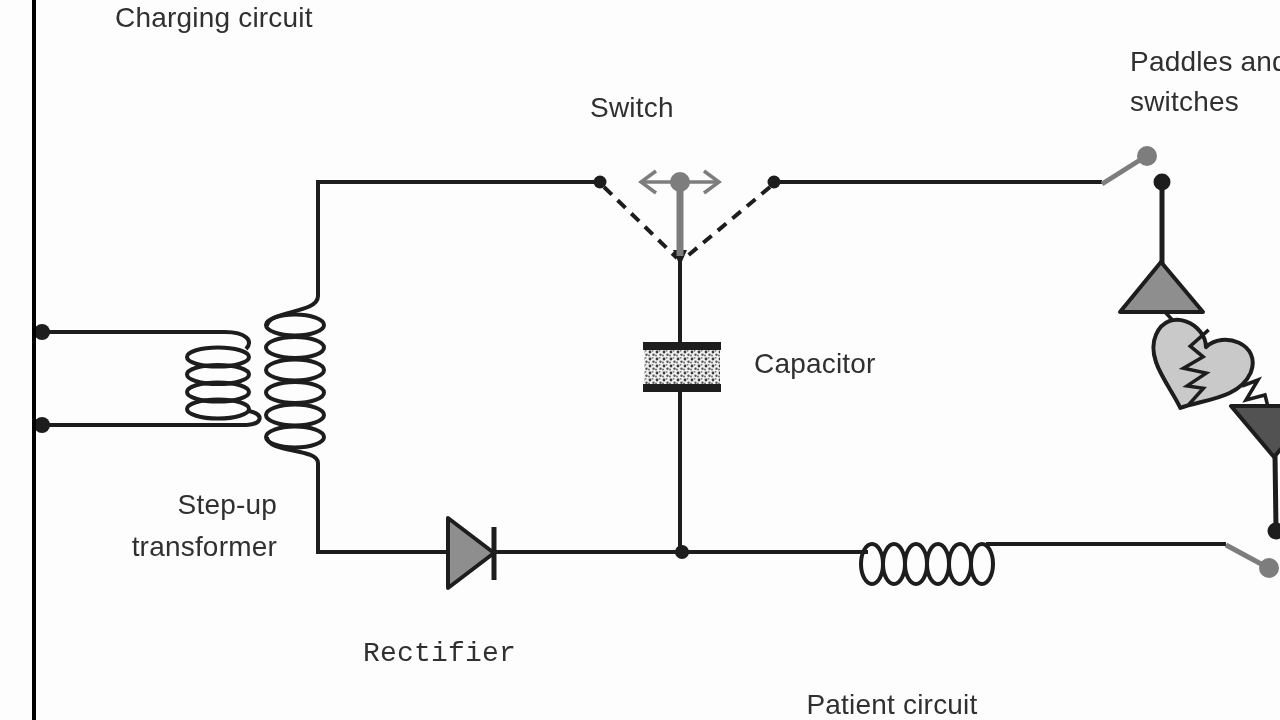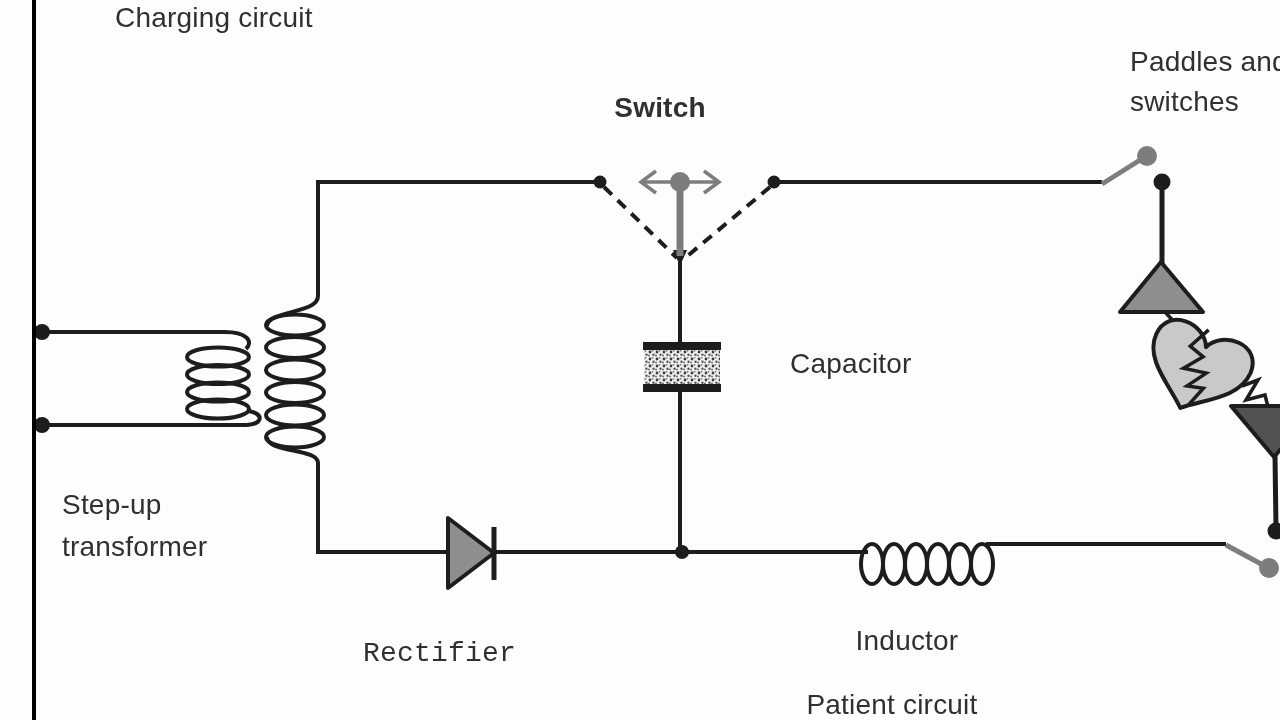--- a/index.html
+++ b/index.html
@@ -29,25 +29,25 @@
   .paddle-top-shape{fill:var(--paddle-top);stroke:var(--line);stroke-width:4;stroke-linejoin:round;}
   .paddle-bottom-shape{fill:var(--paddle-bottom);stroke:var(--line);stroke-width:4;stroke-linejoin:round;}
   .heart-shape{fill:var(--heart);stroke:var(--line);stroke-width:4;stroke-linejoin:round;}
   .crack{stroke:var(--line);stroke-width:3.5;fill:none;stroke-linejoin:miter;}
   .cap-plate{fill:var(--line);stroke:none;}
 
   
   .lbl{position:absolute;color:var(--text);font-size:28px;letter-spacing:.2px;
        white-space:pre-line;line-height:40px;}
   .lbl-charging{left:83px;top:-2px;}
-  .lbl-switch{left:558px;top:88px;width:140px;text-align:center;font-weight:bold;}
+  .lbl-switch{left:558px;top:88px;width:140px;}
   .lbl-paddles{left:1098px;top:42px;width:182px;line-height:40px;}
-  .lbl-stepup{left:30px;top:484px;width:215px;text-align:left;line-height:42px;}
+  .lbl-stepup{left:30px;top:484px;width:215px;text-align:right;line-height:42px;}
   .lbl-rectifier{left:330px;top:634px;width:155px;text-align:center;font-family:Liberation Mono, monospace;}
-  .lbl-capacitor{left:758px;top:344px;}
+  .lbl-capacitor{left:722px;top:344px;}
   .lbl-inductor{left:790px;top:621px;width:170px;text-align:center;}
   .lbl-patient{left:735px;top:685px;width:250px;text-align:center;}
 </style>
 </head>
 <body>
 
 <div class="stage">
 
   <svg width="1280" height="720" viewBox="0 0 1280 720">
     <defs>
@@ -163,18 +163,17 @@
       <circle class="node" cx="1244" cy="531" r="8.5"></circle>
     </g>
   </svg>
 
   <div class="lbl lbl-charging">Charging circuit</div>
   <div class="lbl lbl-switch">Switch</div>
   <div class="lbl lbl-paddles">Paddles and switches</div>
   <div class="lbl lbl-stepup">Step-up transformer</div>
   <div class="lbl lbl-rectifier">Rectifier</div>
   <div class="lbl lbl-capacitor">Capacitor</div>
-  <div class="lbl lbl-inductor">Inductor</div>
   <div class="lbl lbl-patient">Patient circuit</div>
 
   <div class="edge-bar left"></div>
   <div class="edge-bar right"></div>
 </div>
 
 </body></html>

